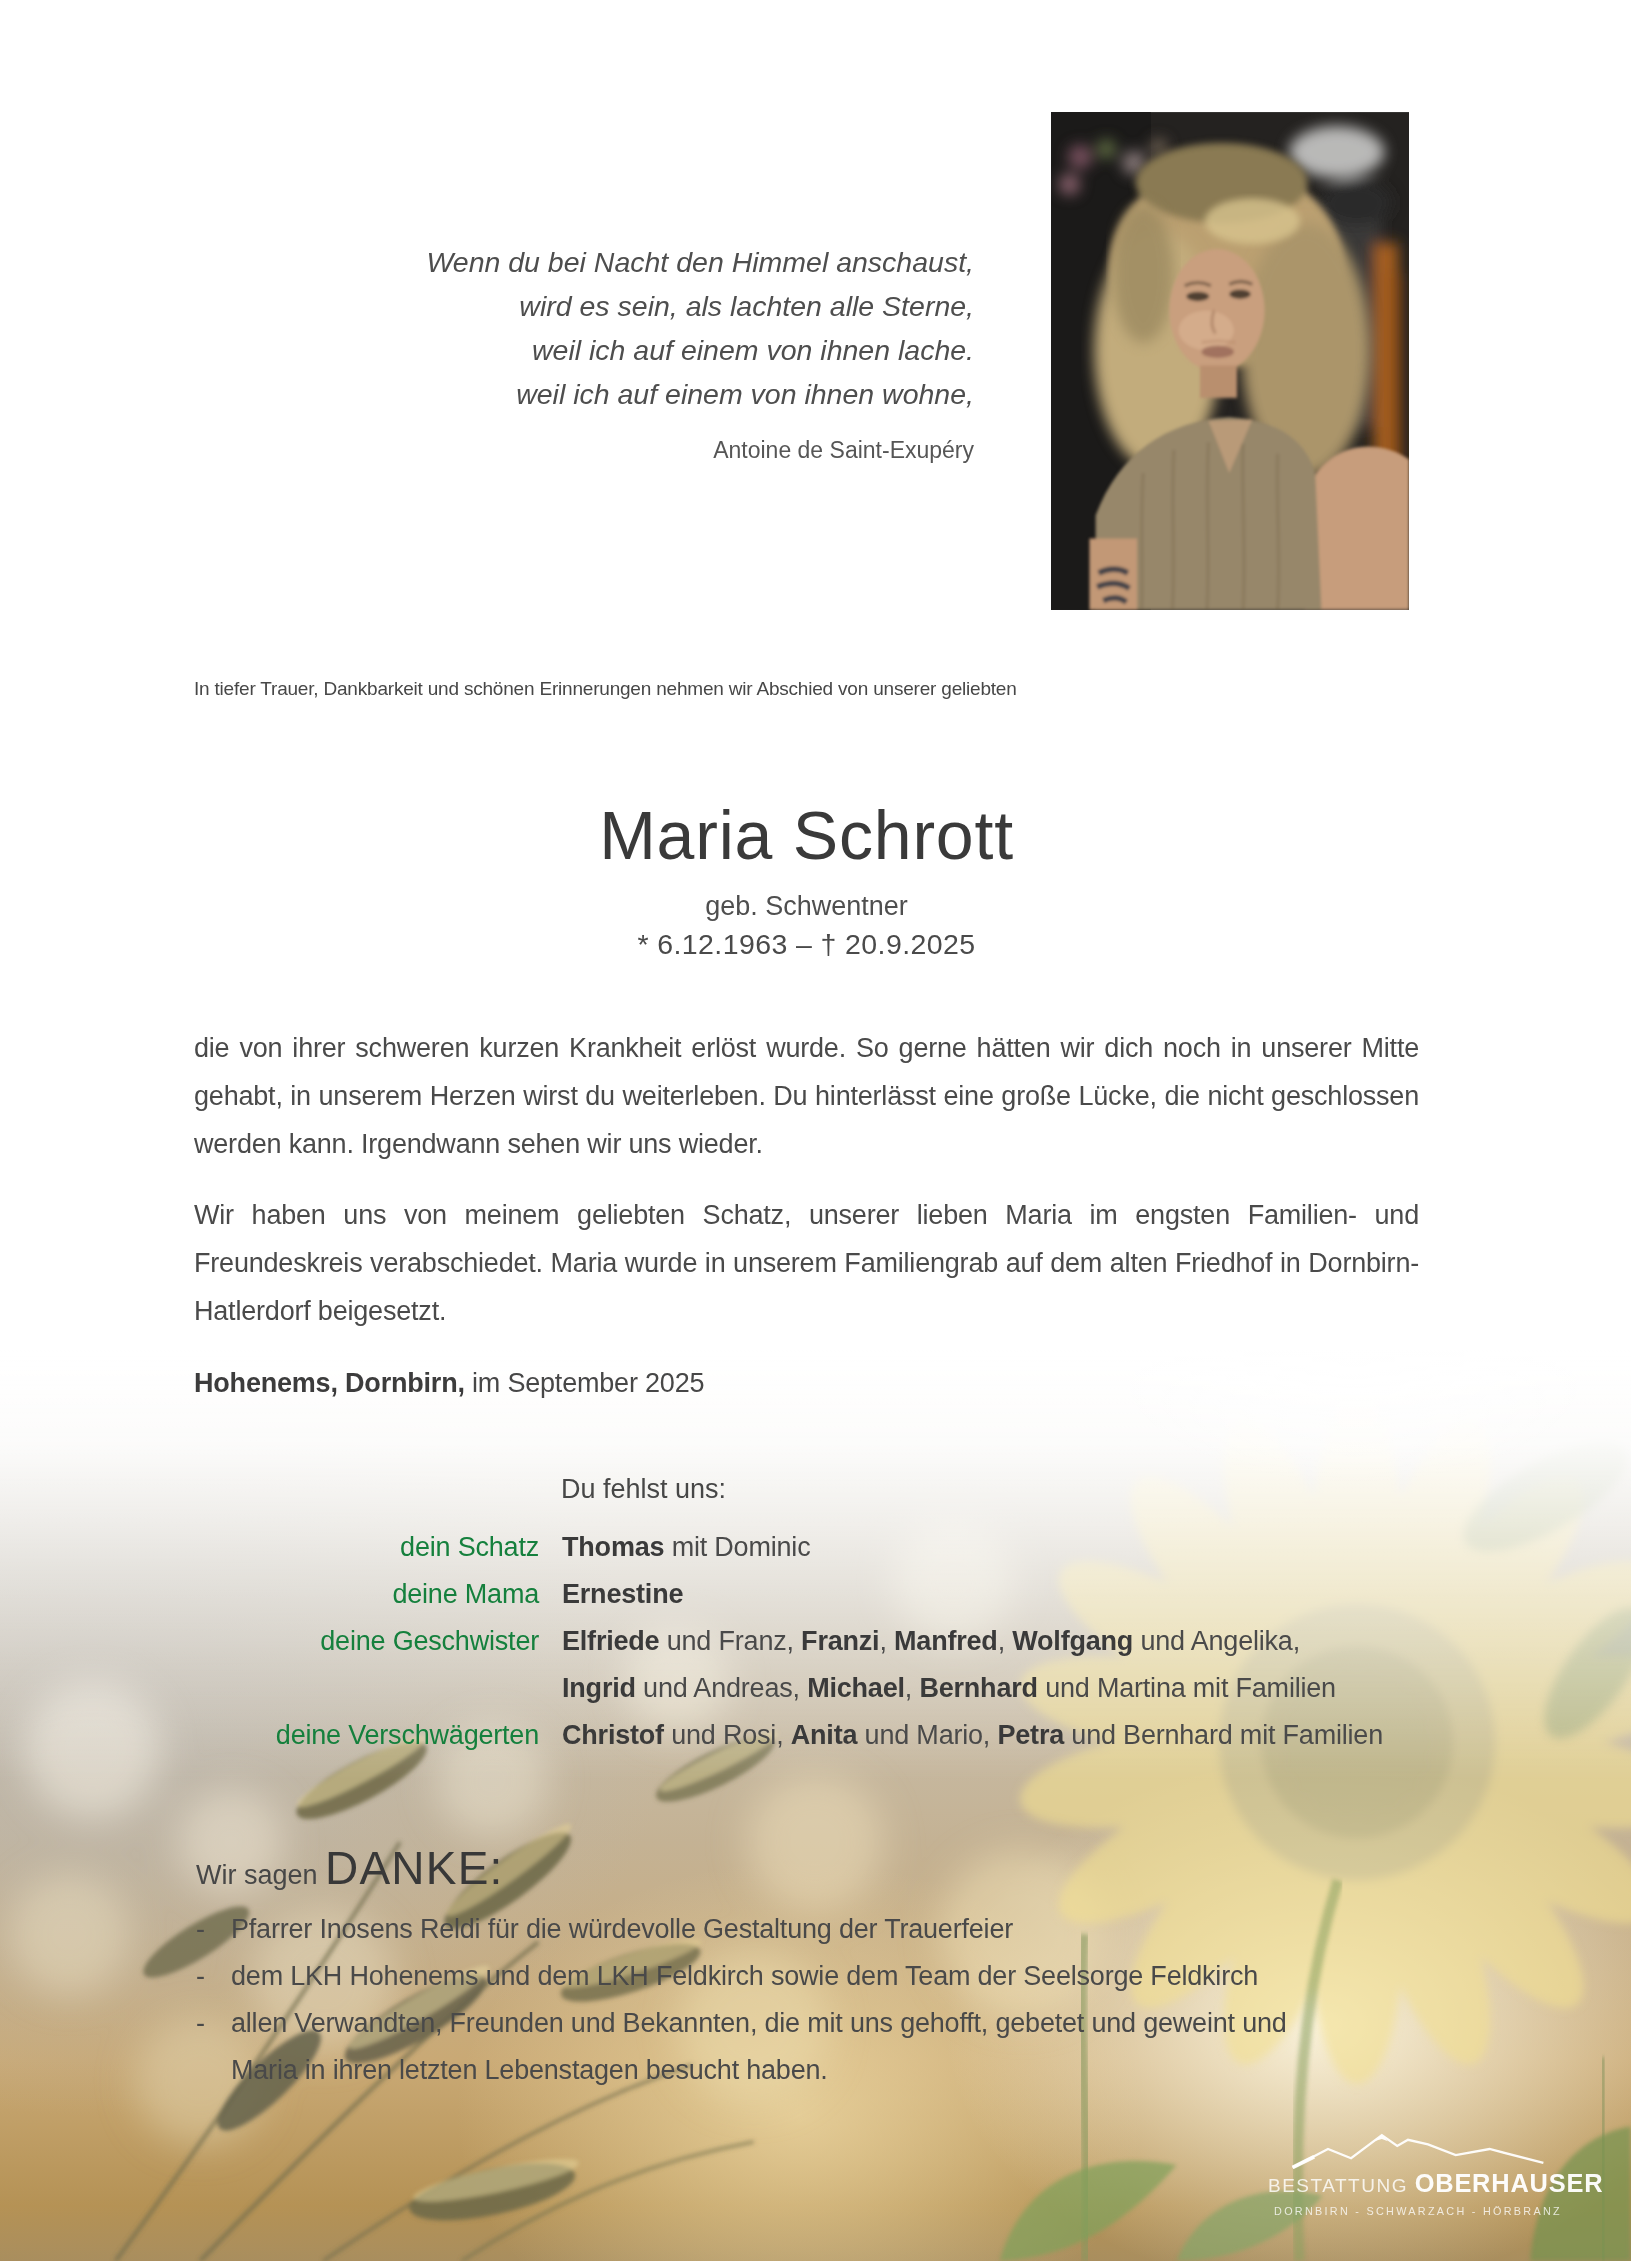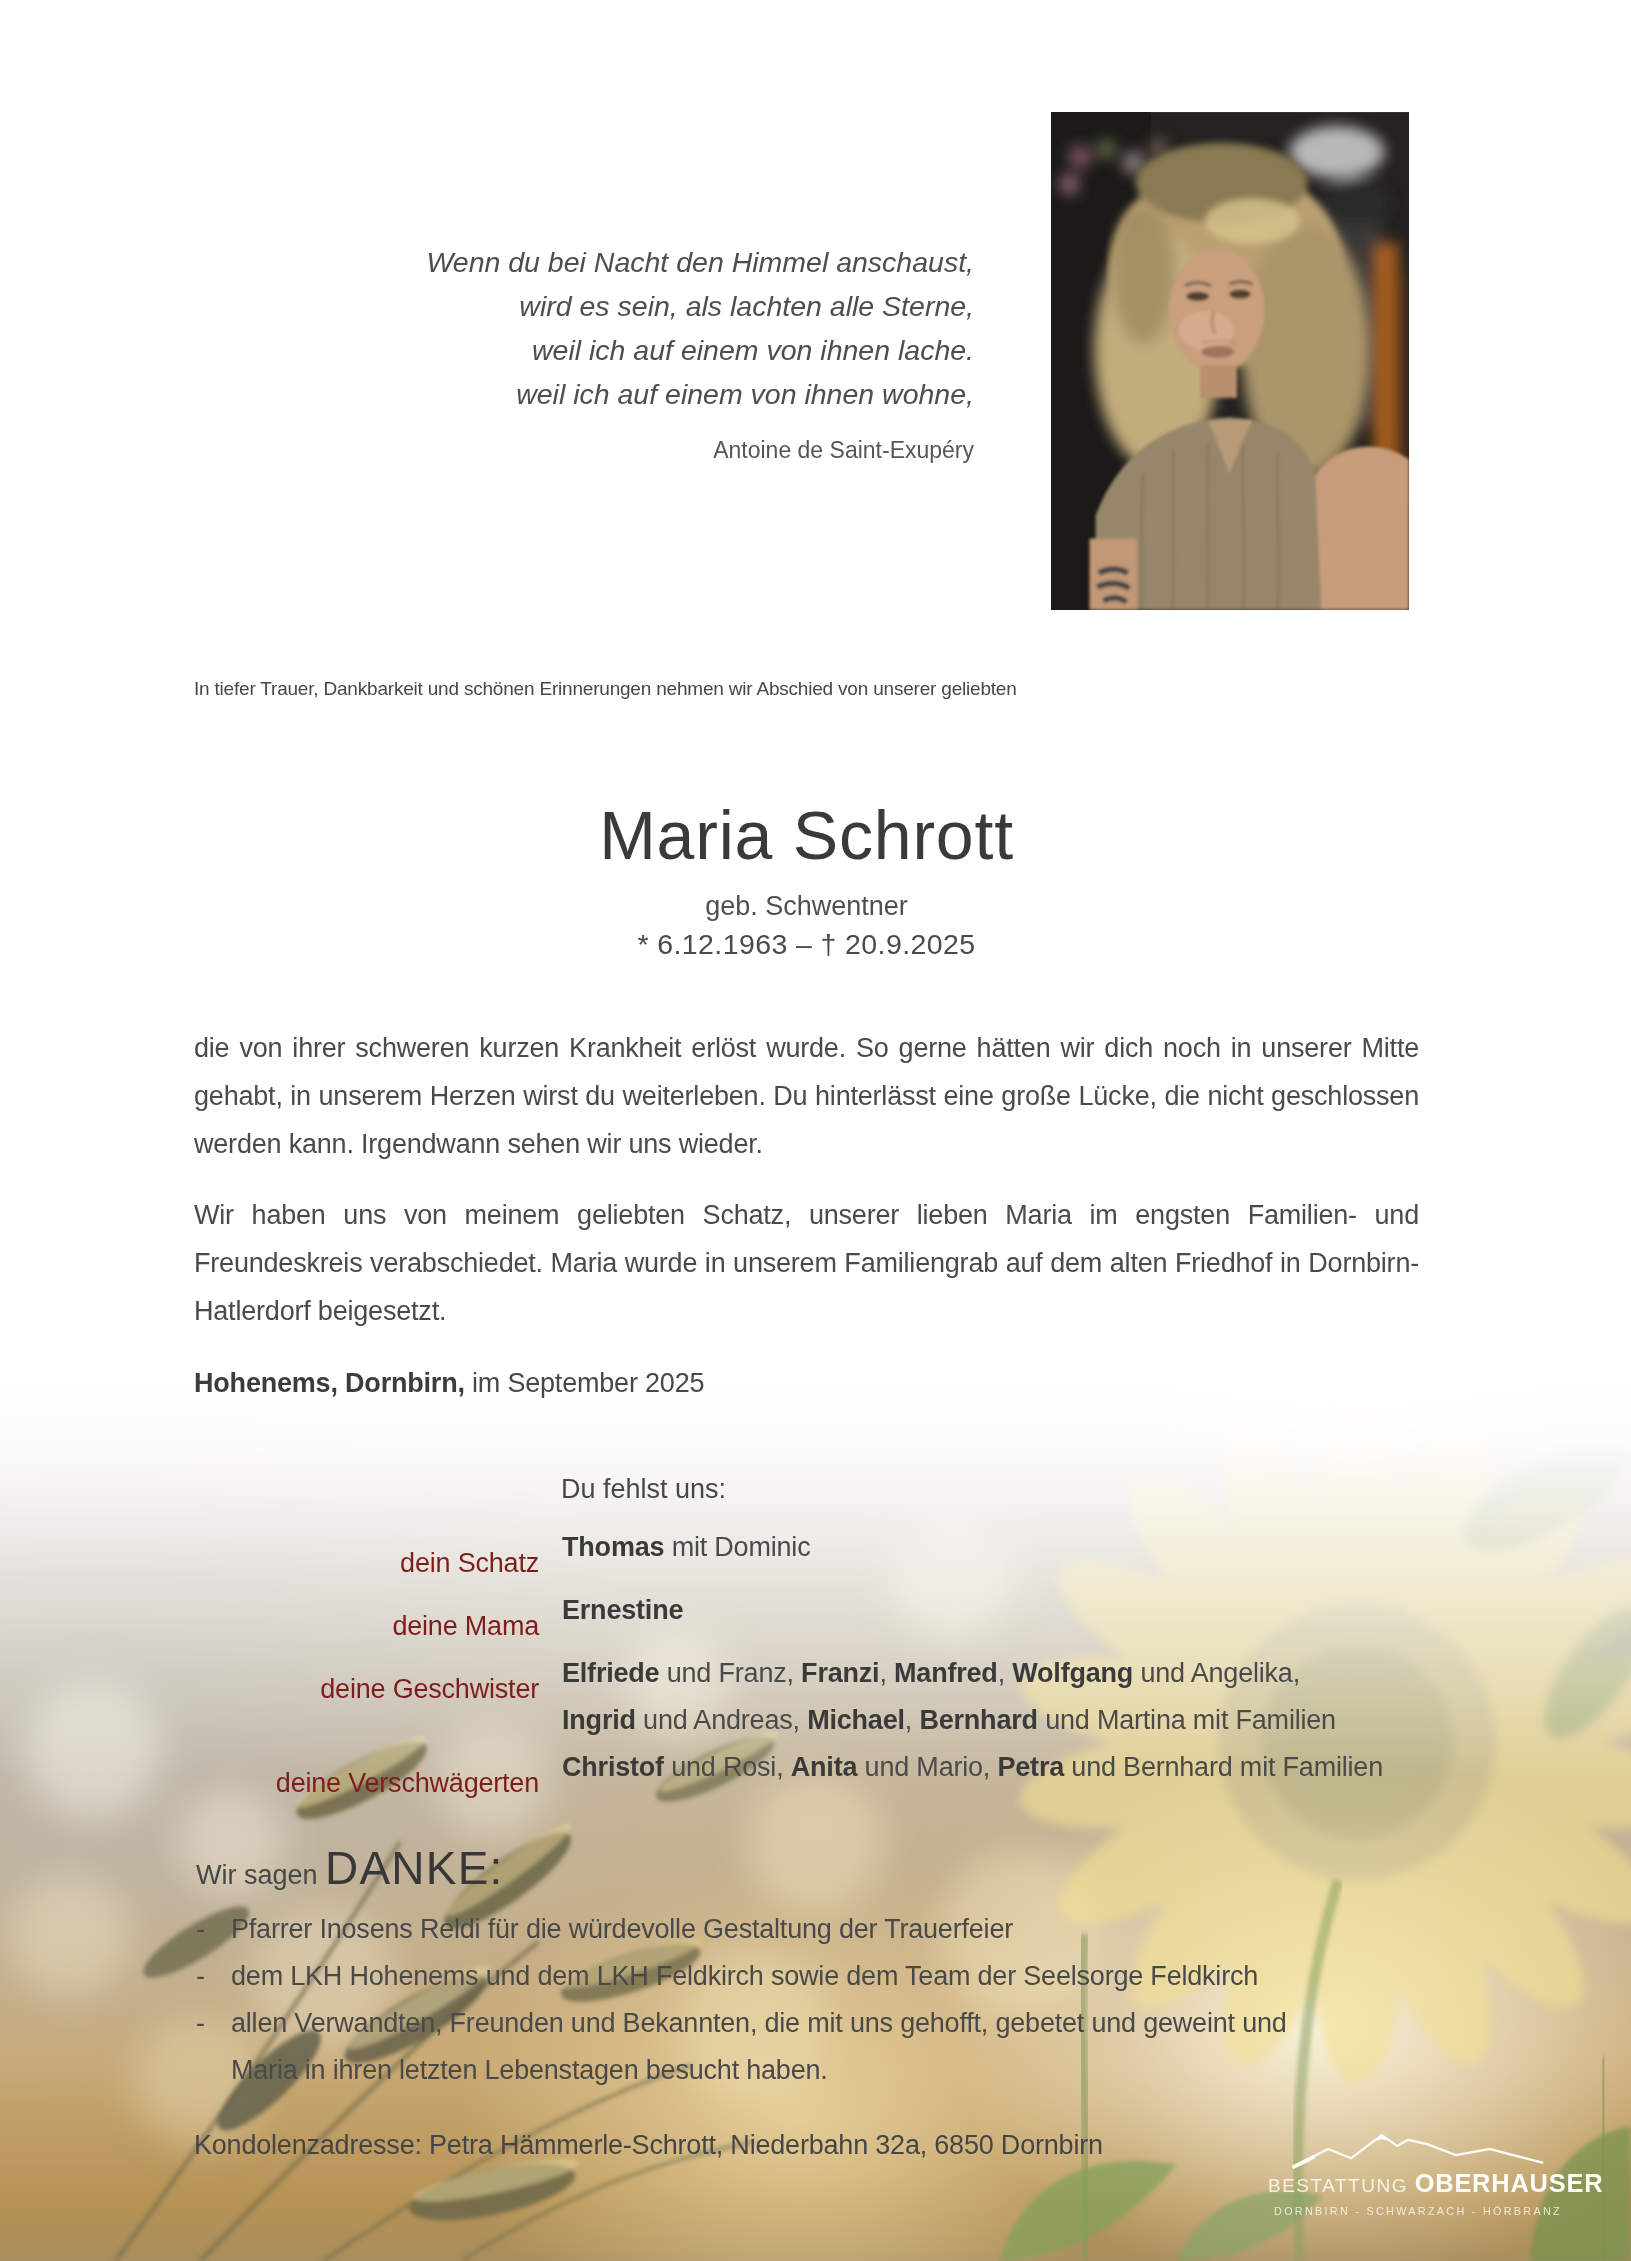--- a/index.html
+++ b/index.html
@@ -38,21 +38,21 @@
   #maiden{left:194px;top:891px;width:1225px;text-align:center;font-size:27px;color:#4f4f4f;}
   #dates{left:194px;top:928px;width:1225px;text-align:center;font-size:28.5px;color:#4a4a4a;letter-spacing:0.4px;}
   .para{left:194px;width:1225px;font-size:27px;line-height:48px;letter-spacing:-0.2px;text-align:justify;color:#4a4a4a;}
   #para1{top:1024px;}
   #para2{top:1191px;}
   #dateline{left:194px;top:1368px;font-size:27px;letter-spacing:-0.2px;}
   #dateline .dl-bold{font-weight:600;color:#3c3c3c;}
   #missing-title{left:561px;top:1466px;font-size:27px;line-height:47px;}
   #family{left:194px;top:1524px;width:1261px;display:grid;grid-template-columns:345px 1fr;column-gap:23px;
           font-size:27px;line-height:47px;letter-spacing:-0.2px;}
-  .fam-label{text-align:right;white-space:nowrap;color:#7f1d1d;margin-top:16px;}
+  .fam-label{text-align:right;white-space:nowrap;color:#15803d;}
   .fam-value{white-space:nowrap;color:#4a4a4a;}
   .fam-line{white-space:nowrap;}
   .bold-name{font-weight:700;color:#3a3a3a;}
   #thanks-head{left:196px;top:1847px;font-size:27px;line-height:43px;}
   #thanks-head .danke{font-size:46px;letter-spacing:1.2px;color:#383838;}
   #thanks{left:196px;top:1906px;width:1261px;display:grid;grid-template-columns:35px 1fr;
           font-size:27px;line-height:47px;letter-spacing:-0.2px;color:#494949;}
   .th-dash{white-space:pre;}
   .th-line{white-space:nowrap;}
   #condolence{left:194px;top:2130px;font-size:27px;letter-spacing:-0.2px;color:#454545;white-space:nowrap;}
@@ -291,21 +291,20 @@
       <div>
         <div class="th-line">dem LKH Hohenems und dem LKH Feldkirch sowie dem Team der Seelsorge Feldkirch</div>
       </div>
       <div class="th-dash">-</div>
       <div>
         <div class="th-line">allen Verwandten, Freunden und Bekannten, die mit uns gehofft, gebetet und geweint und</div>
         <div class="th-line">Maria in ihren letzten Lebenstagen besucht haben.</div>
       </div>
     </div>
 
-  <div id="condolence" class="txt">Kondolenzadresse: Petra Hämmerle-Schrott, Niederbahn 32a, 6850 Dornbirn</div>
 
   <div id="logo">
     <svg class="ridge" width="254" height="40" viewBox="0 0 330 52">
       <path d="M2,50 L48,26 L78,38 L118,8 L138,22 L152,14 L178,20 L214,34 L258,26 L328,44" fill="none" stroke="rgba(255,255,255,.95)" stroke-width="3"></path>
       <path d="M108,16 L118,8 L126,16 L118,13 Z" fill="rgba(255,255,255,.95)"></path>
       <path d="M2,50 L30,36" fill="none" stroke="rgba(255,255,255,.95)" stroke-width="5"></path>
     </svg>
     <div class="l1">
       <span class="light">BESTATTUNG </span><span class="bold">OBERHAUSER</span>
     </div>

